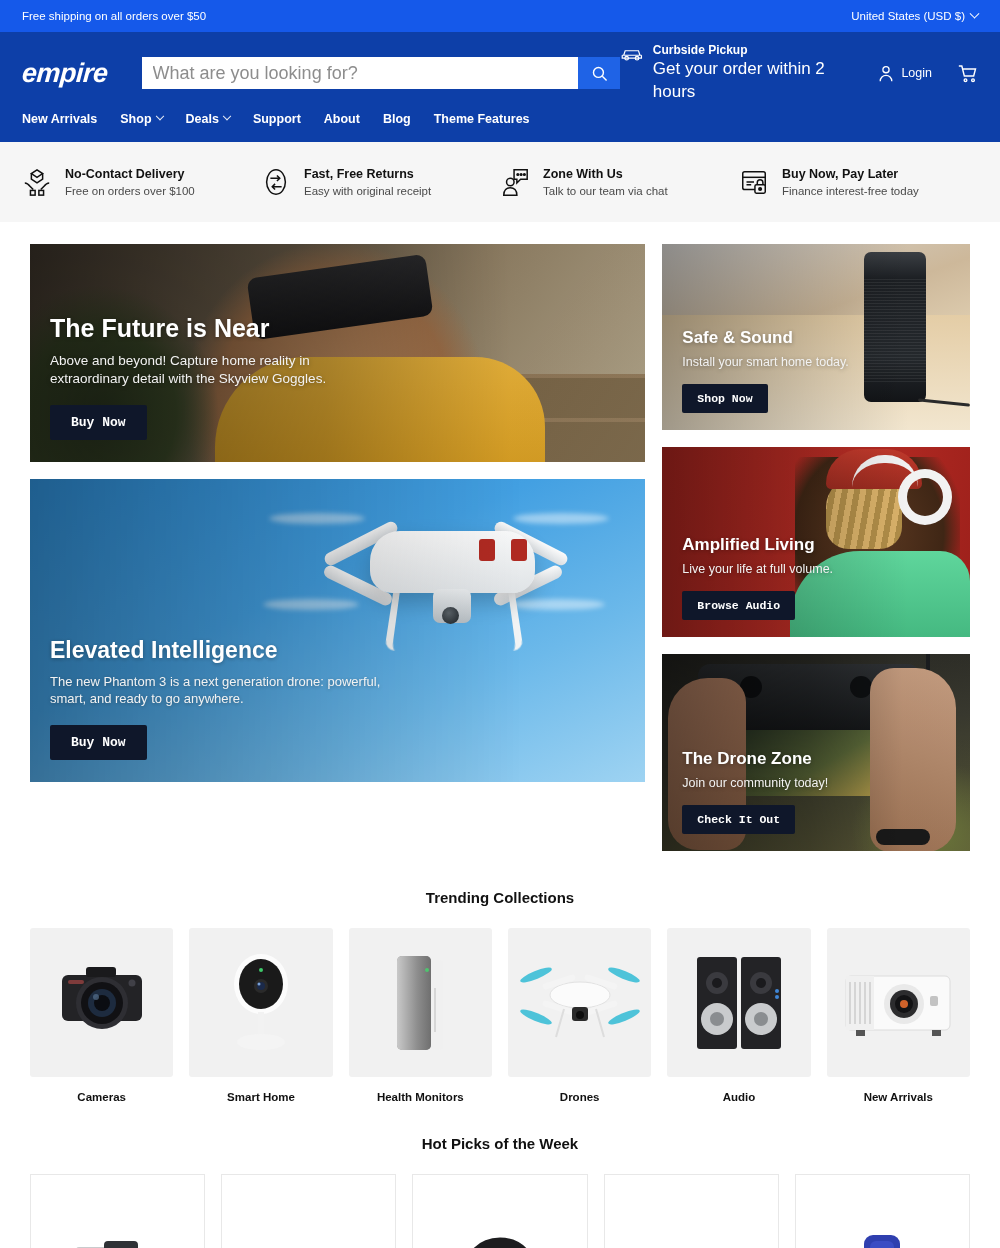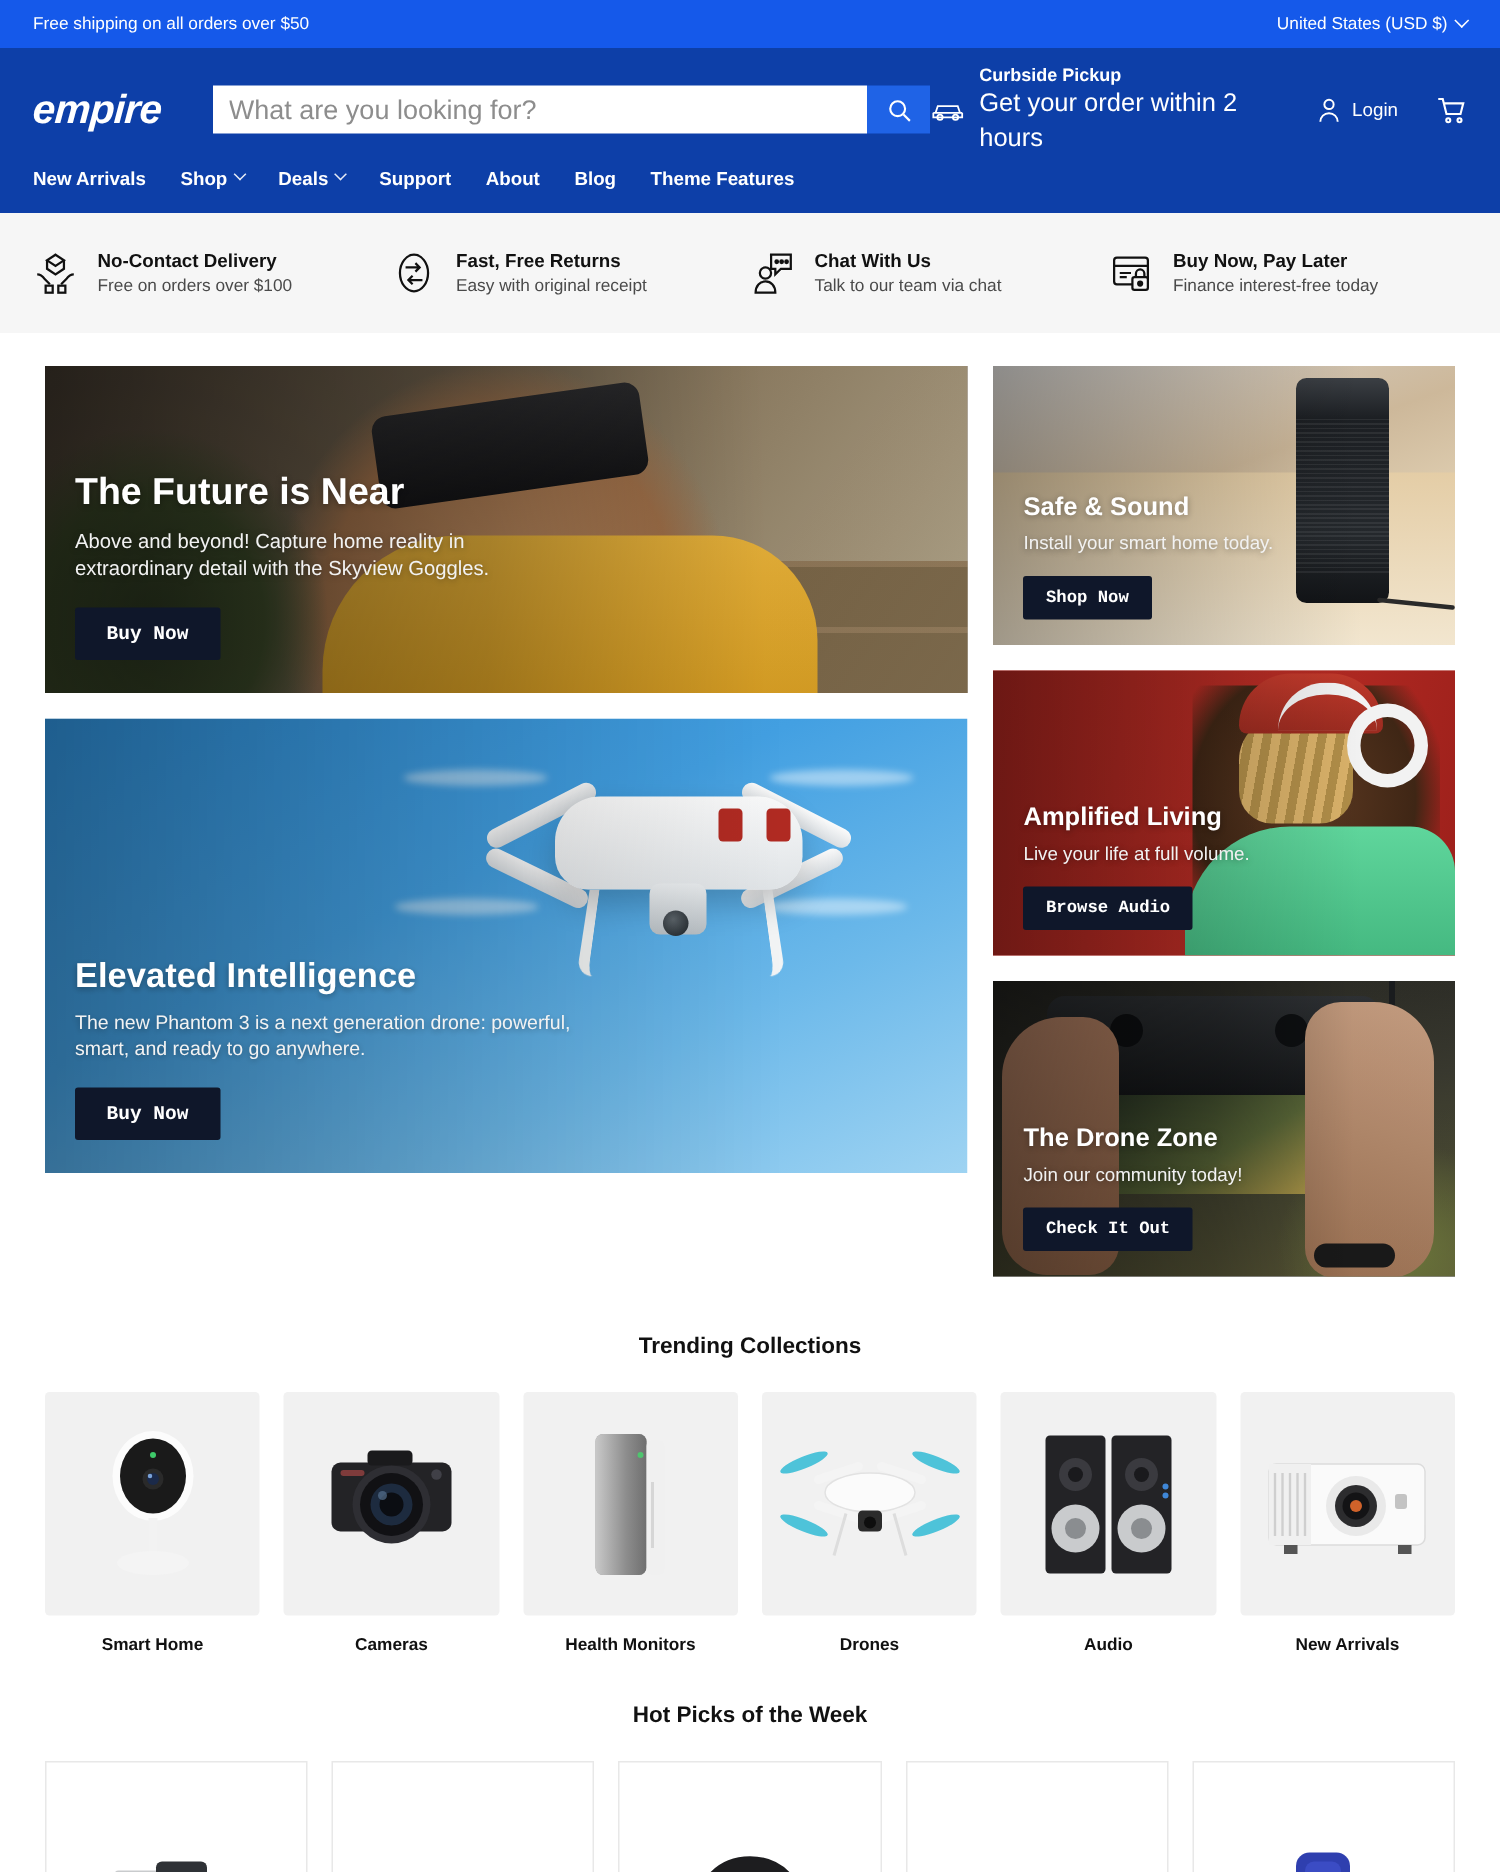--- a/index.html
+++ b/index.html
@@ -86,21 +86,21 @@
   }
   .header-right {
     display: flex;
     align-items: center;
     margin-left: auto;
     gap: 26px;
     color: #fff;
   }
   .pickup {
     display: flex;
-    align-items: center;
+    align-items: flex-start;
     gap: 9px;
     cursor: pointer;
   }
   .pickup-txt { line-height: 1.32; }
   .pickup-title { font-size: 12px; font-weight: 700; }
   .pickup-sub { font-size: 17px; font-weight: 400; }
   .login-link {
     display: flex;
     align-items: center;
     gap: 7px;
@@ -520,21 +520,21 @@
   <div class="prop">
     <svg class="prop-icon" viewBox="0 0 32 32" fill="none" stroke="#111" stroke-width="1.6">
       <path d="M15 3h14v10H22l-4 4v-4h-3z"></path>
         <circle cx="19" cy="8" r=".9" fill="#111"></circle>
       <circle cx="22.5" cy="8" r=".9" fill="#111"></circle>
         <circle cx="26" cy="8" r=".9" fill="#111"></circle>
       <circle cx="11" cy="16" r="4"></circle>
         <path d="M4 30c0-5 3-8 7-8s7 3 7 8z"></path>
     </svg>
     <div class="prop-txt">
-      <div class="prop-title">Chat With Us</div>
+      <div class="prop-title">Zone With Us</div>
       <div class="prop-sub">Talk to our team via chat</div>
     </div>
   </div>
 
   <div class="prop">
     <svg class="prop-icon" viewBox="0 0 32 32" fill="none" stroke="#111" stroke-width="1.6">
       <rect x="4" y="5" width="24" height="19" rx="2"></rect>
         <path d="M4 11h24"></path>
       <path d="M8 16h8M8 19h5"></path>
       <rect x="17" y="19" width="11" height="9" rx="1.5" fill="#f6f6f6"></rect>
@@ -649,49 +649,49 @@
     </div>
   </div>
 </div>
 
 <div class="section">
   <div class="section-title">Trending Collections</div>
   <div class="collections">
 
     <div class="collection">
       <div class="collection-img">
-        <svg width="78" height="110" viewBox="0 0 78 110">
-          <ellipse cx="39" cy="36" rx="27" ry="30" fill="#fcfcfc"></ellipse>
-          <ellipse cx="39" cy="36" rx="22" ry="25" fill="#1a1a1a"></ellipse>
-          <circle cx="39" cy="22" r="2" fill="#3ec96a"></circle>
-          <circle cx="39" cy="38" r="7" fill="#2a2a2a"></circle>
-          <circle cx="39" cy="38" r="4" fill="#1b2a4a"></circle>
-          <circle cx="37" cy="36" r="1.5" fill="#7aa2d8"></circle>
-          <rect x="36" y="64" width="6" height="26" fill="#f2f2f2"></rect>
-          <ellipse cx="39" cy="94" rx="24" ry="8" fill="#f4f4f4"></ellipse>
-        </svg>
-      </div>
-      <div class="collection-label">Smart Home</div>
-    </div>
-
-    <div class="collection">
-      <div class="collection-img">
         <svg width="104" height="96" viewBox="0 0 104 96">
           <rect x="12" y="20" width="80" height="46" rx="6" fill="#232326"></rect>
           <rect x="36" y="12" width="30" height="10" rx="3" fill="#1a1a1c"></rect>
           <circle cx="52" cy="48" r="26" fill="#2e2e33"></circle>
           <circle cx="52" cy="48" r="21" fill="#111114"></circle>
           <circle cx="52" cy="48" r="14" fill="#1d2b3f"></circle>
           <circle cx="52" cy="48" r="8" fill="#0b0d12"></circle>
           <circle cx="46" cy="42" r="3" fill="#56708f" opacity=".7"></circle>
           <rect x="18" y="25" width="16" height="4" rx="2" fill="#d9534f" opacity=".5"></rect>
           <circle cx="82" cy="28" r="3.5" fill="#404047"></circle>
         </svg>
       </div>
       <div class="collection-label">Cameras</div>
+    </div>
+
+    <div class="collection">
+      <div class="collection-img">
+        <svg width="78" height="110" viewBox="0 0 78 110">
+          <ellipse cx="39" cy="36" rx="27" ry="30" fill="#fcfcfc"></ellipse>
+          <ellipse cx="39" cy="36" rx="22" ry="25" fill="#1a1a1a"></ellipse>
+          <circle cx="39" cy="22" r="2" fill="#3ec96a"></circle>
+          <circle cx="39" cy="38" r="7" fill="#2a2a2a"></circle>
+          <circle cx="39" cy="38" r="4" fill="#1b2a4a"></circle>
+          <circle cx="37" cy="36" r="1.5" fill="#7aa2d8"></circle>
+          <rect x="36" y="64" width="6" height="26" fill="#f2f2f2"></rect>
+          <ellipse cx="39" cy="94" rx="24" ry="8" fill="#f4f4f4"></ellipse>
+        </svg>
+      </div>
+      <div class="collection-label">Smart Home</div>
     </div>
 
     <div class="collection">
       <div class="collection-img">
         <svg width="62" height="110" viewBox="0 0 62 110">
           <rect x="8" y="8" width="34" height="94" rx="5" fill="#9a9a9a"></rect>
           <rect x="8" y="8" width="34" height="94" rx="5" fill="url(#gp)"></rect>
           <defs>
               <linearGradient id="gp" x1="0" y1="0" x2="1" y2="0">
             <stop offset="0%" stop-color="#c9c9c9"></stop>

